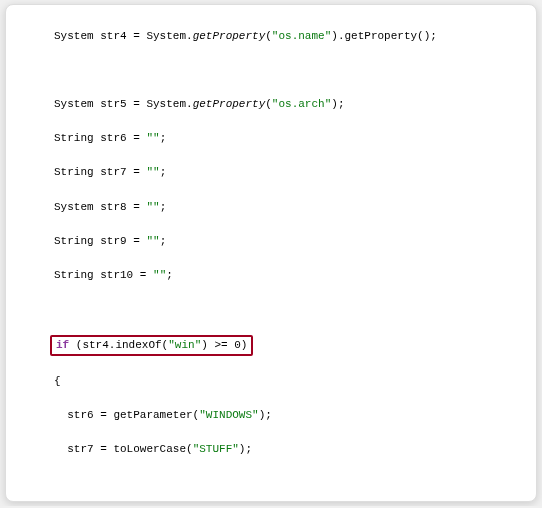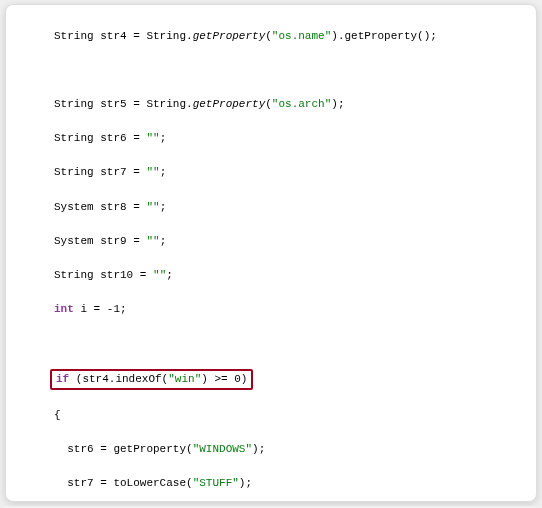--- a/index.html
+++ b/index.html
@@ -39,33 +39,32 @@
   margin-left: -4px;
   background: rgba(255,255,255,0.0);
   border-radius: 2px;
 }
 </style>
 </head>
 <body>
 
 <div class="container">
 <div class="code">
-<span class="line"><span>String str4 = String.</span><span class="ital">getProperty</span><span>(</span><span class="str">"os.name"</span><span>).getProperty();</span></span>
+<span class="line"><span>System str4 = System.</span><span class="ital">getProperty</span><span>(</span><span class="str">"os.name"</span><span>).getProperty();</span></span>
 <span class="line"> </span>
-<span class="line"><span>String str5 = String.</span><span class="ital">getProperty</span><span>(</span><span class="str">"os.arch"</span><span>);</span></span>
+<span class="line"><span>System str5 = System.</span><span class="ital">getProperty</span><span>(</span><span class="str">"os.arch"</span><span>);</span></span>
 <span class="line"><span>String str6 = </span><span class="str">""</span><span>;</span></span>
 <span class="line"><span>String str7 = </span><span class="str">""</span><span>;</span></span>
 <span class="line"><span>System str8 = </span><span class="str">""</span><span>;</span></span>
-<span class="line"><span>System str9 = </span><span class="str">""</span><span>;</span></span>
+<span class="line"><span>String str9 = </span><span class="str">""</span><span>;</span></span>
 <span class="line"><span>String str10 = </span><span class="str">""</span><span>;</span></span>
-<span class="line"><span class="kw">int</span><span> i = -1;</span></span>
 <span class="line"> </span>
 <span class="line"><span class="hl"><span class="kw">if</span><span> (str4.indexOf(</span><span class="str">"win"</span><span>) &gt;= 0)</span></span></span>
 <span class="line">{</span>
-<span class="line"><span>  str6 = getProperty(</span><span class="str">"WINDOWS"</span><span>);</span></span>
+<span class="line"><span>  str6 = getParameter(</span><span class="str">"WINDOWS"</span><span>);</span></span>
 <span class="line"><span>  str7 = toLowerCase(</span><span class="str">"STUFF"</span><span>);</span></span>
 
 
 
 
 
 
 
 
 

